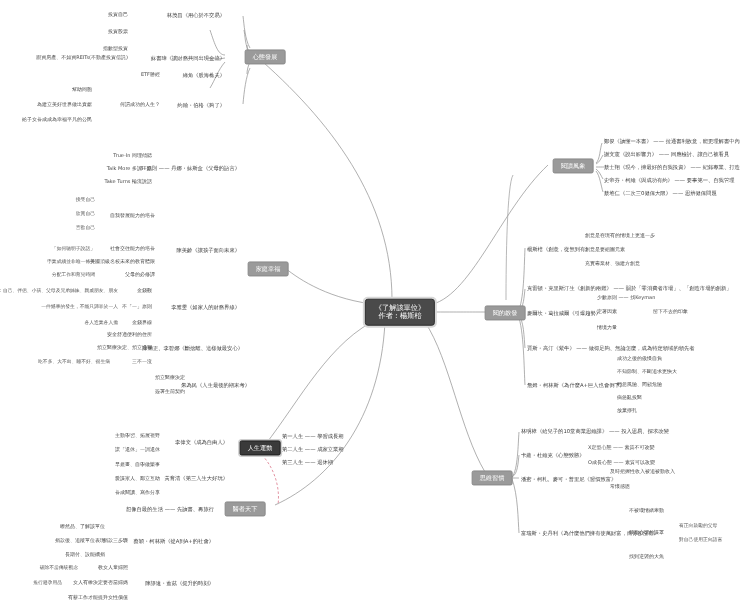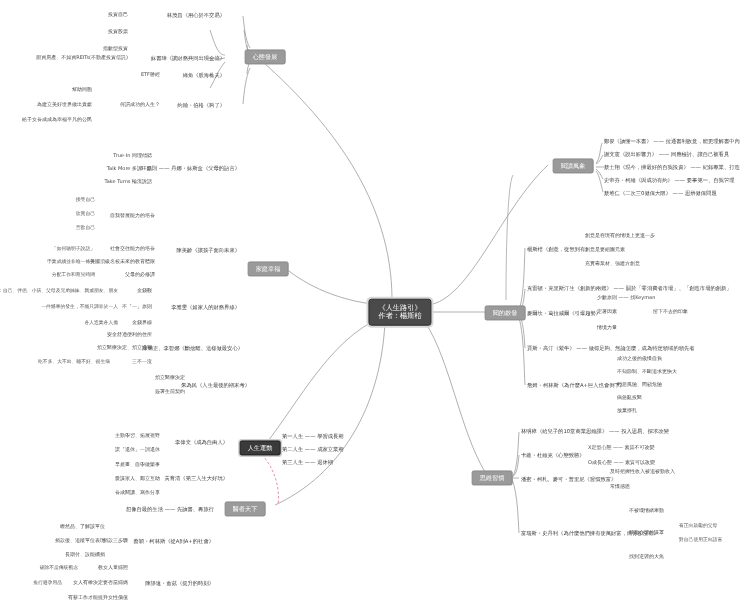--- a/index.html
+++ b/index.html
@@ -95,21 +95,21 @@
       <path d="M512,477 C518,474 518,462 519,455"></path>
       <path d="M512,478 C518,478 518,478 519,478"></path>
       <path d="M512,479 C518,495 518,520 519,533"></path>
     </g>
     <g fill="none" stroke="#e08898" stroke-width="0.9" stroke-dasharray="2.5 2">
       <path d="M262,455 C276,470 280,490 278,505"></path>
     </g>
   </svg>
 
   <div class="node root ctr" style="left:400px;top:312px;">
-    <span class="l2">《人生路引》</span>
+    <span class="l2">《了解該單位》</span>
     <span class="l2">作者：楊斯棓</span>
   </div>
 
   <div class="node b1 ctr" style="left:265px;top:57px;">
     <span>心態發展</span>
   </div>
   <div class="node b2 rightx" style="left:225px;top:15px;"><span>林茂昌《用心於不交易》</span></div>
   <div class="node b3 rightx" style="left:128px;top:15px;"><span>投資自己</span></div>
   <div class="node b3 rightx" style="left:128px;top:32px;"><span>投資股票</span></div>
   <div class="node b3 rightx" style="left:128px;top:49px;"><span>指數型投資</span></div>

